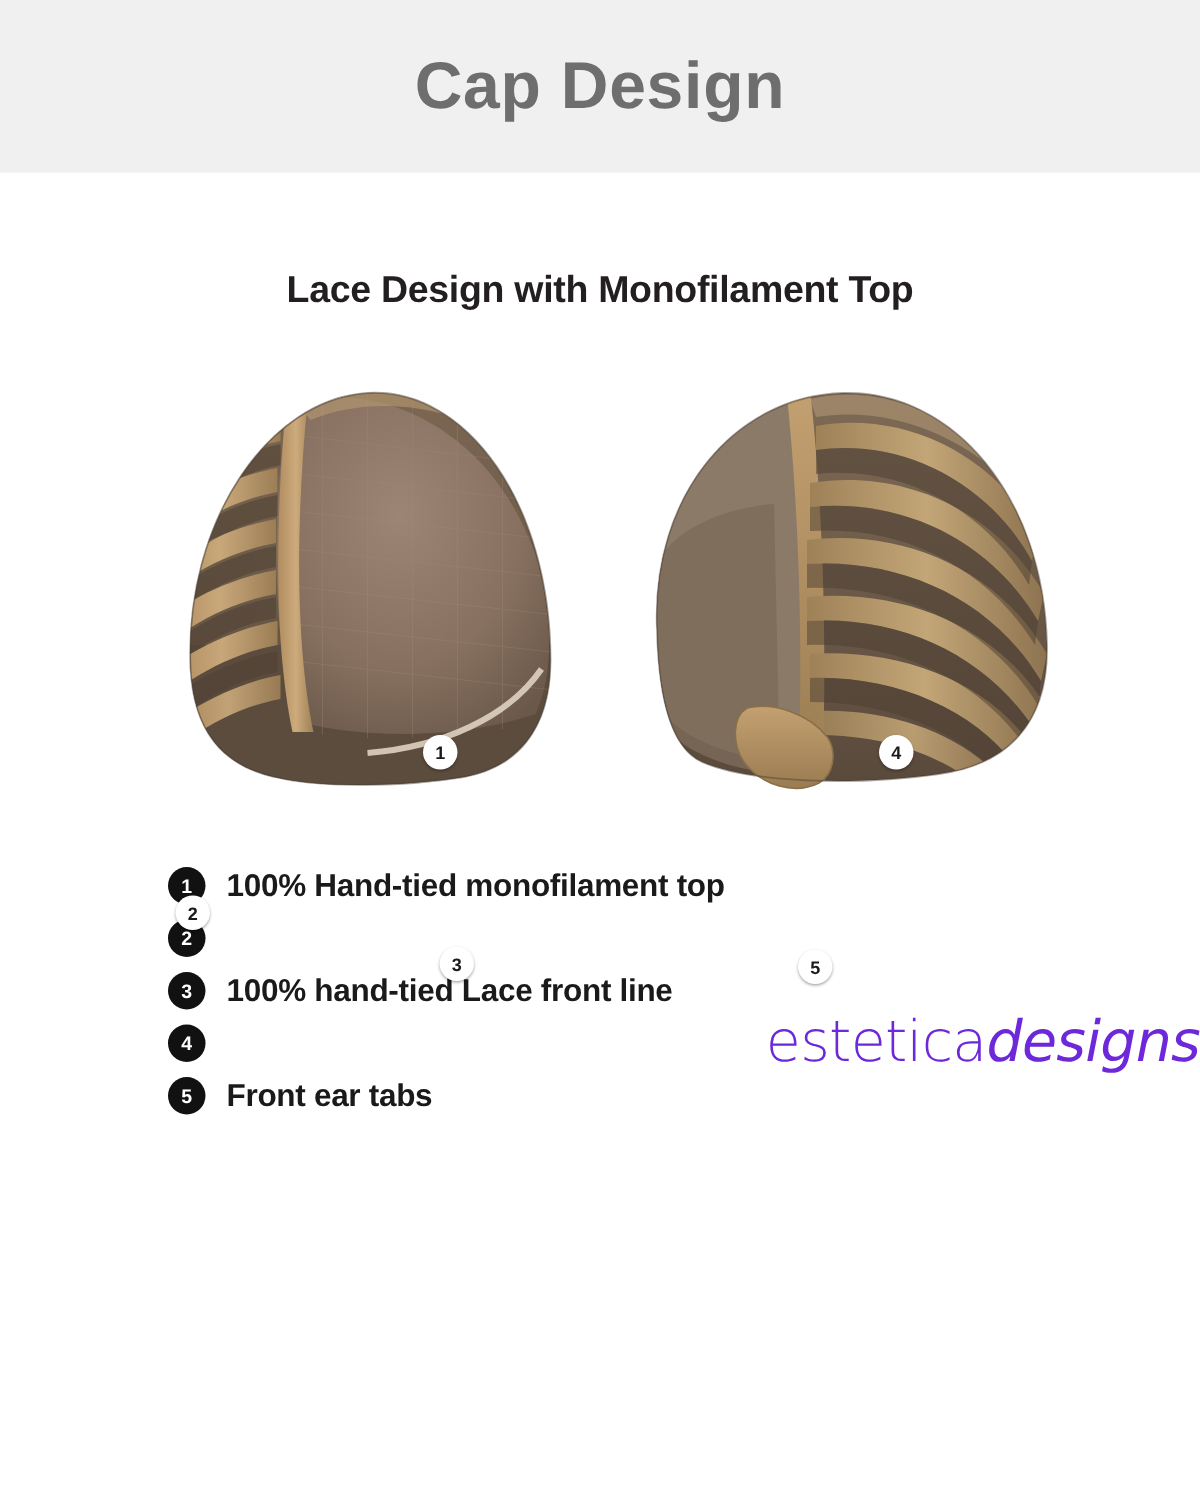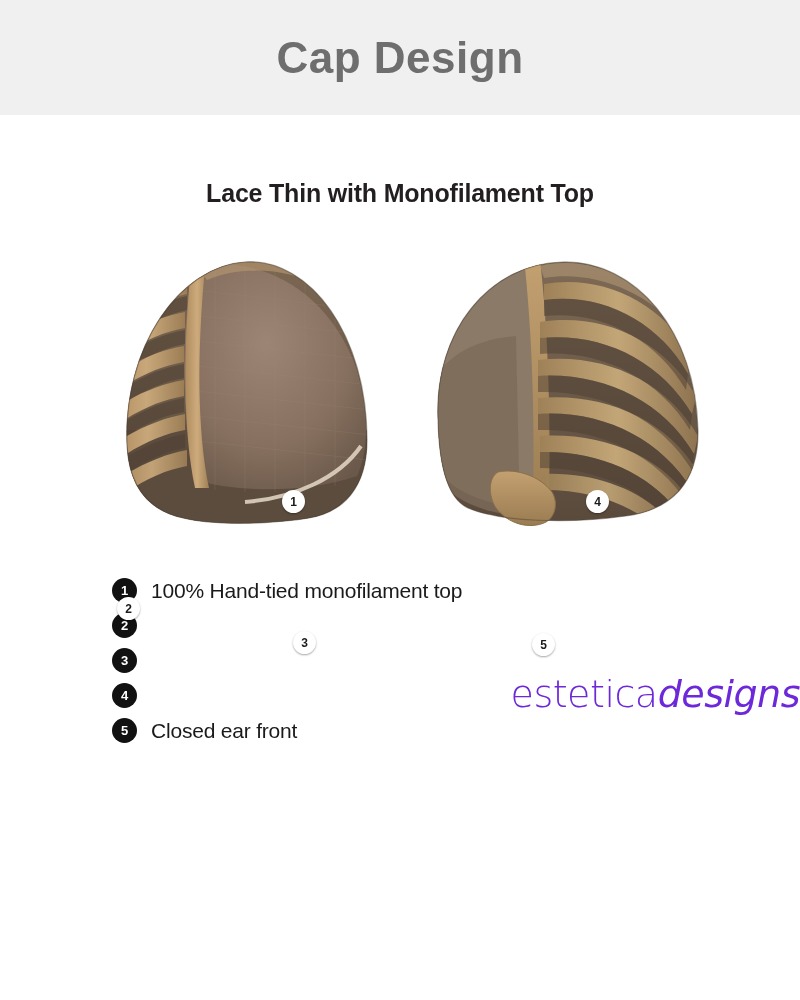--- a/index.html
+++ b/index.html
@@ -99,20 +99,21 @@
     display: flex;
     align-items: center;
     justify-content: center;
     margin-right: 14px;
     line-height: 1;
   }
   .legend-text {
     font-size: 21px;
     color: #1a1a1a;
     letter-spacing: -0.2px;
+    font-weight: bold;
   }
 
   
   .brand {
     position: absolute;
     bottom: 72px;
     width: 100%;
     text-align: right;
     font-size: 38px;
     color: #6d28d9;
@@ -125,21 +126,21 @@
 </style>
 </head>
 <body>
 
 <div class="page">
 
   <div class="header">
     <div class="header-title">Cap Design</div>
   </div>
 
-  <div class="subtitle">Lace Thin with Monofilament Top</div>
+  <div class="subtitle">Lace Design with Monofilament Top</div>
 
   <div class="illustration">
 
     <div class="cap cap-left">
       <svg width="300" height="300" viewBox="0 0 300 300">
         <defs>
           <radialGradient id="monoG" cx="45%" cy="35%" r="75%">
             <stop offset="0%" stop-color="#9d8575"></stop>
             <stop offset="60%" stop-color="#87705f"></stop>
             <stop offset="100%" stop-color="#6a584a"></stop>
@@ -283,27 +284,28 @@
   <div class="legend">
     <div class="legend-item">
       <div class="legend-num">1</div>
       <div class="legend-text">100% Hand-tied monofilament top</div>
     </div>
     <div class="legend-item">
       <div class="legend-num">2</div>
     </div>
     <div class="legend-item">
       <div class="legend-num">3</div>
+      <div class="legend-text">100% hand-tied Lace front line</div>
     </div>
     <div class="legend-item">
       <div class="legend-num">4</div>
     </div>
     <div class="legend-item">
       <div class="legend-num">5</div>
-      <div class="legend-text">Closed ear front</div>
+      <div class="legend-text">Front ear tabs</div>
     </div>
   </div>
 
   <div class="brand">
     <span class="thin">estetica</span><span class="italic">designs</span>
   </div>
 
 </div>
 
 </body></html>

